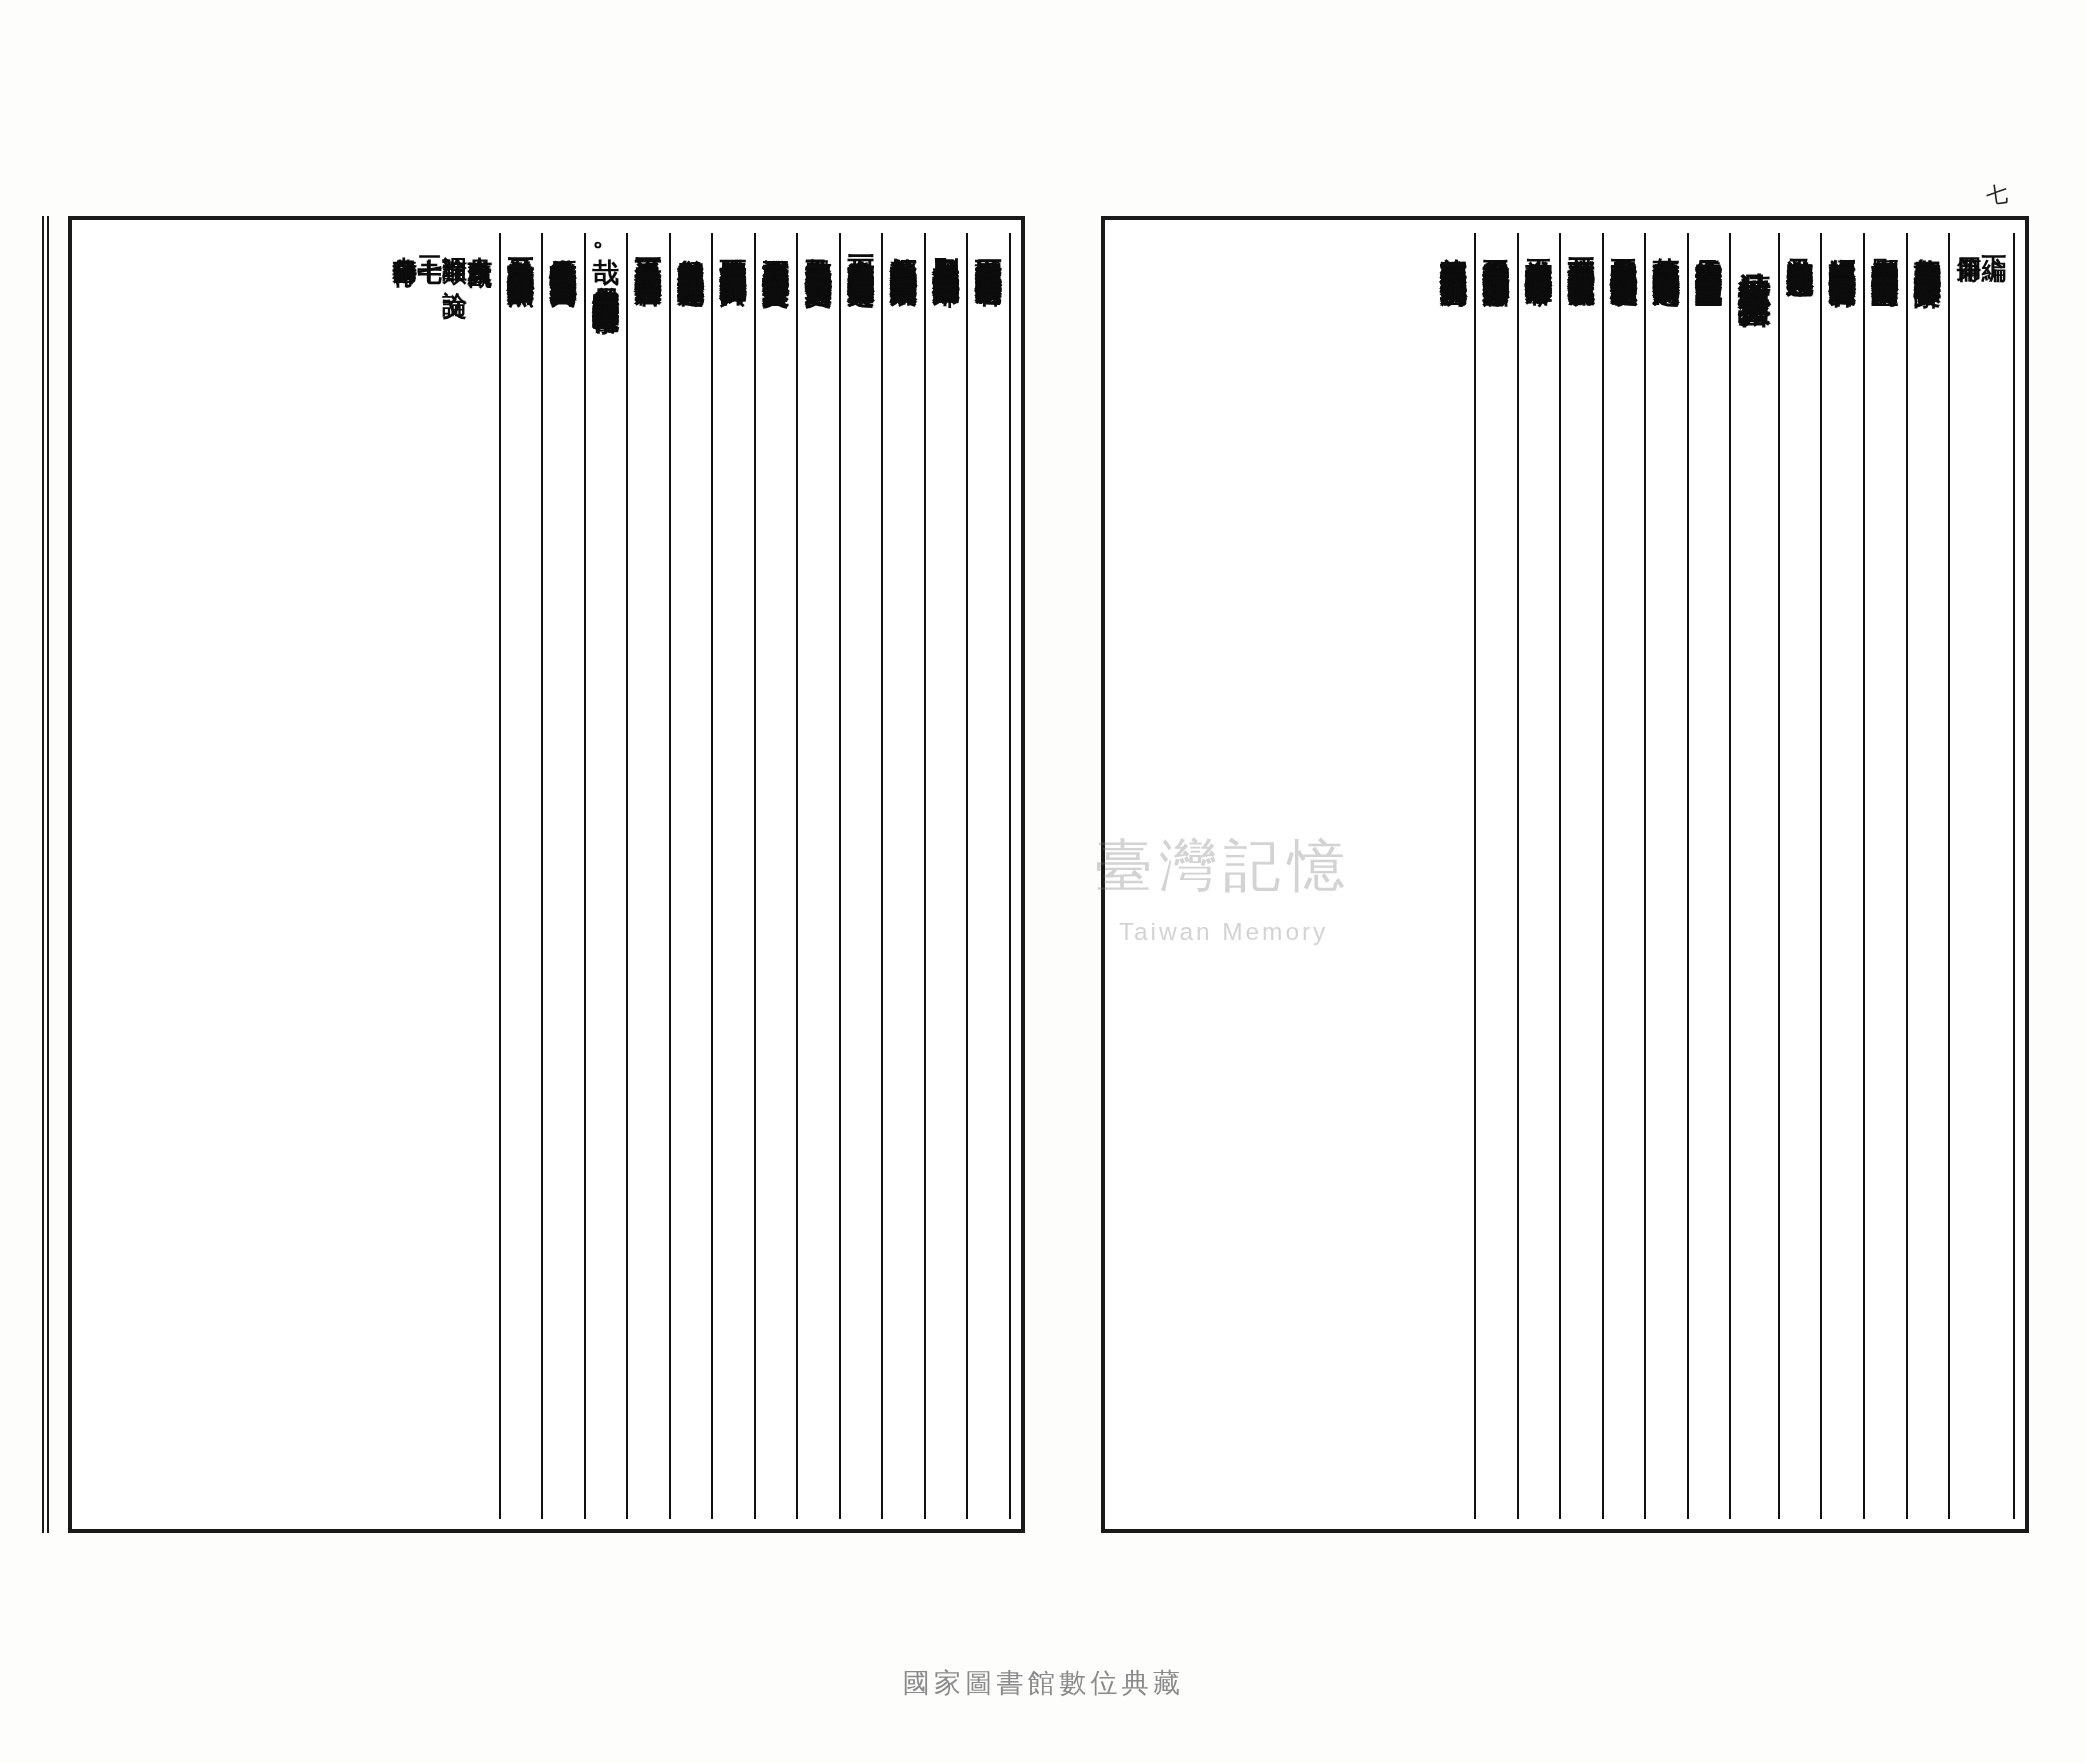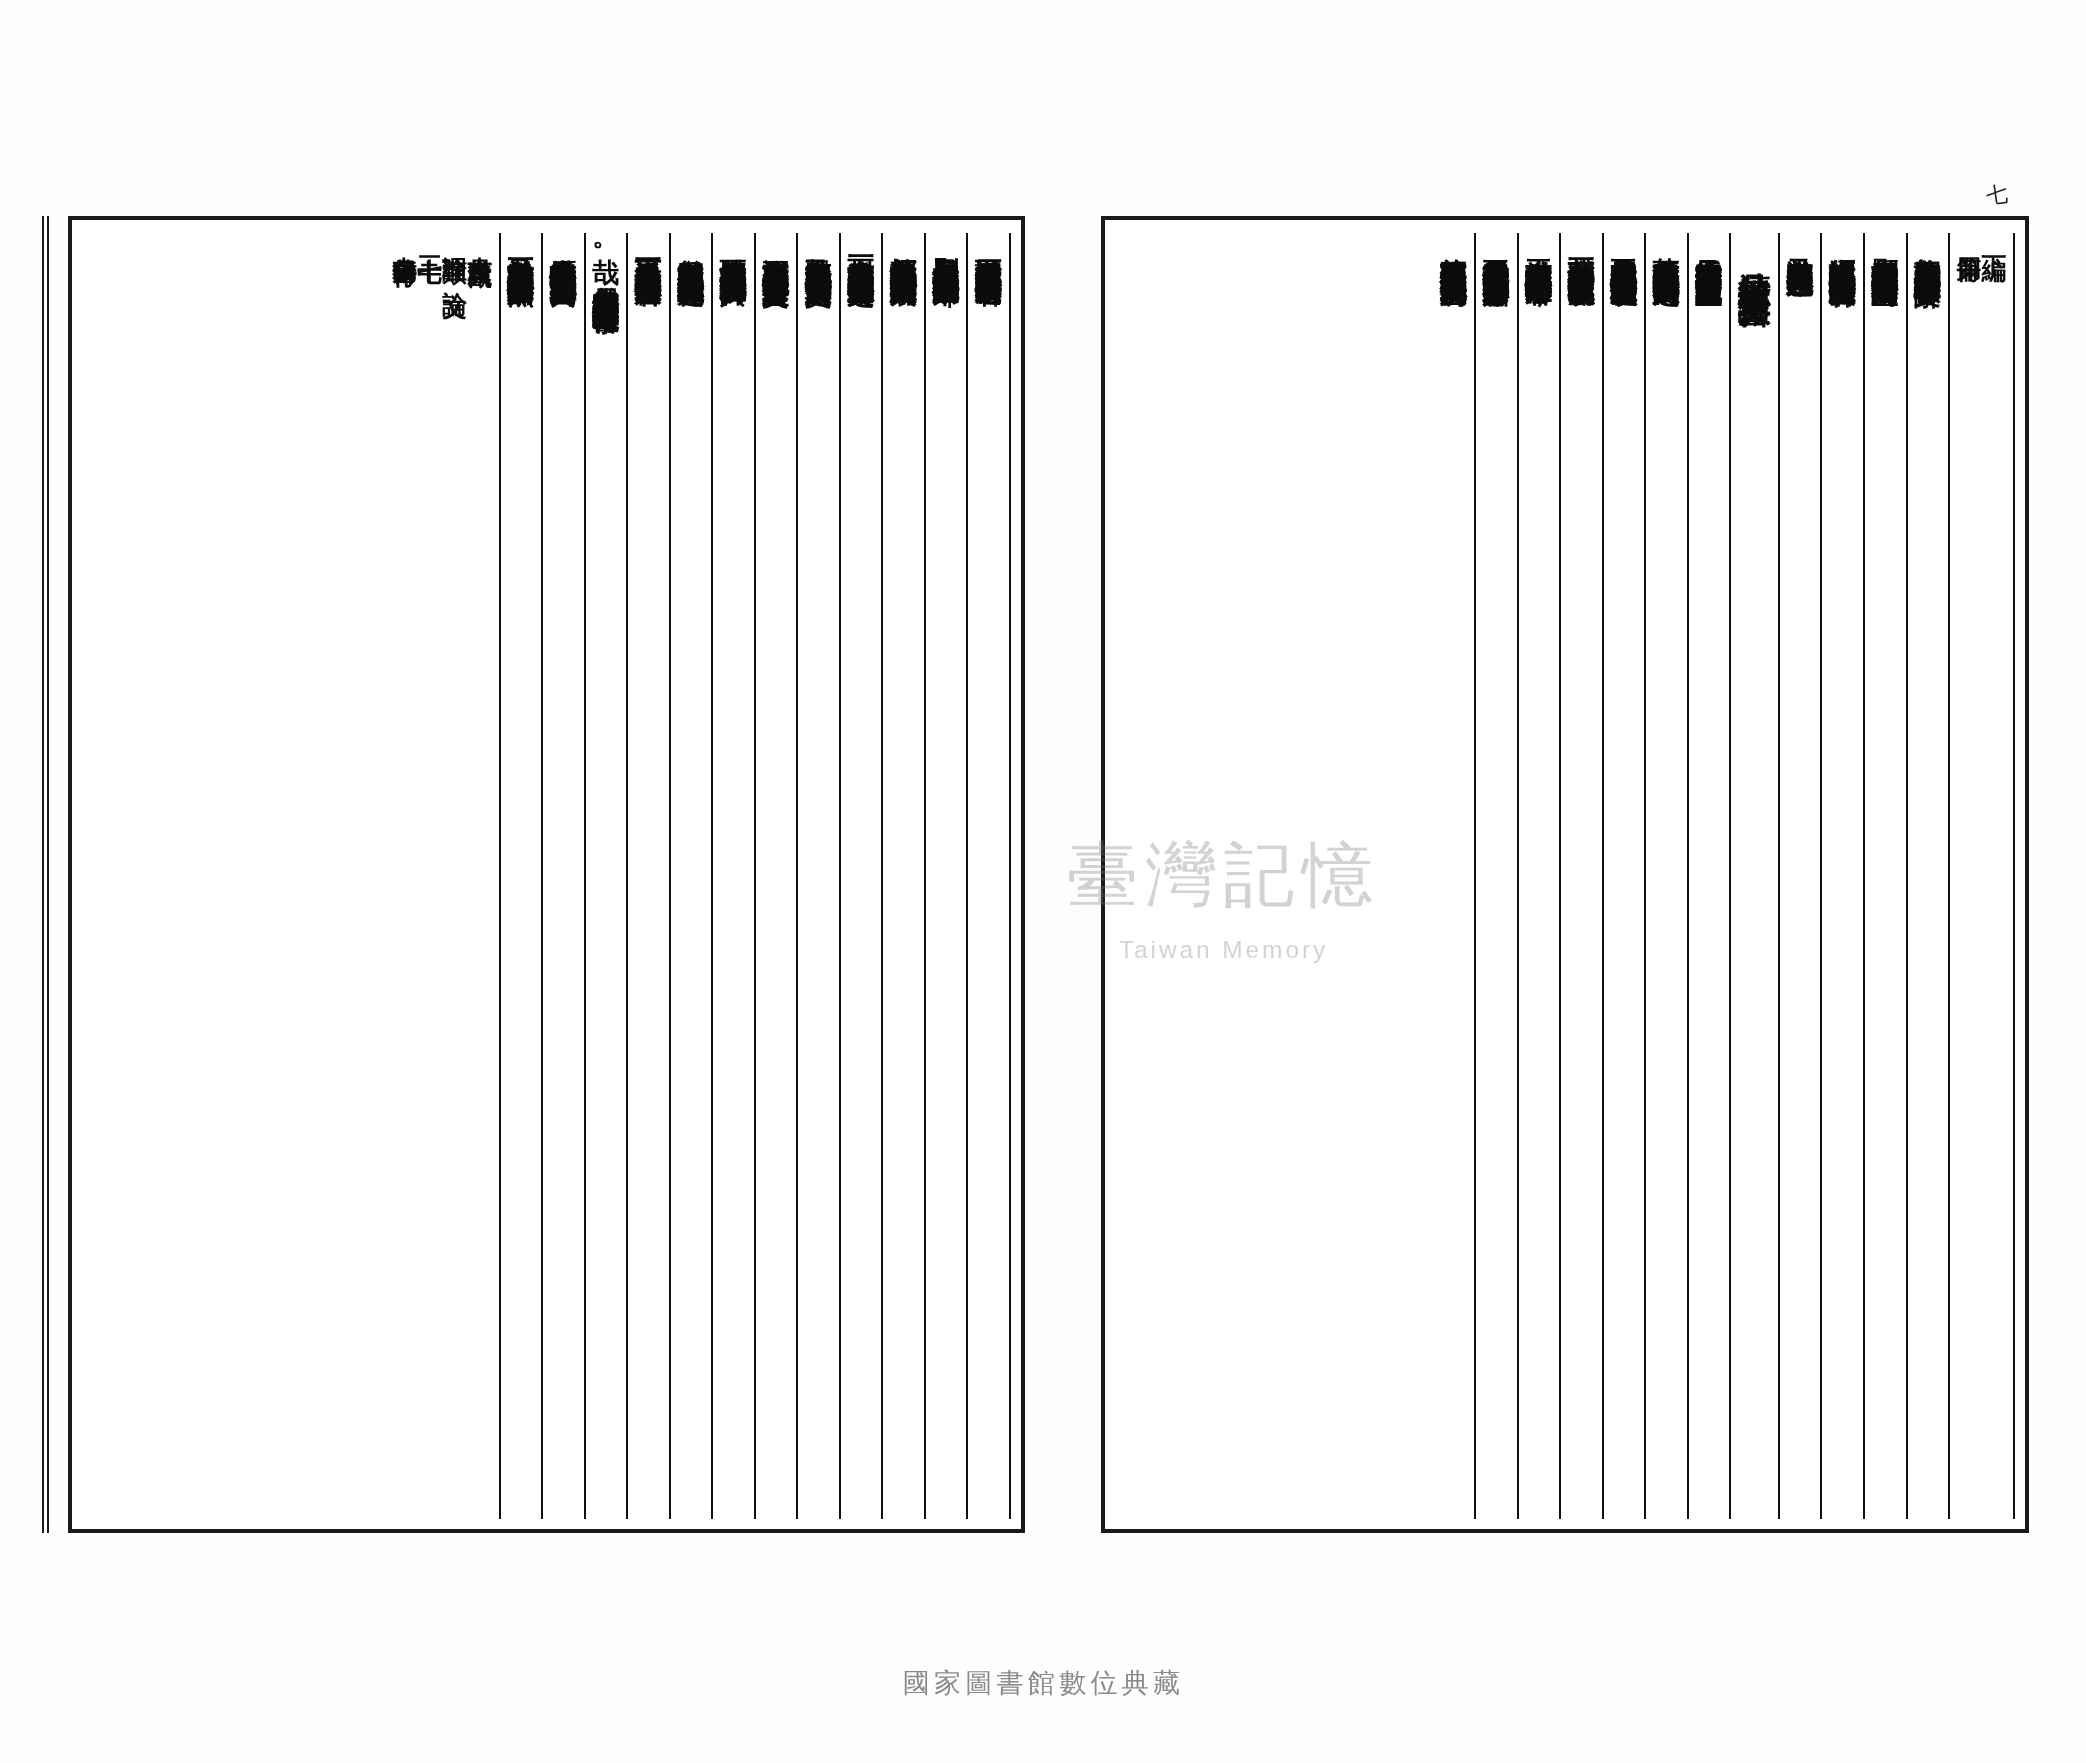--- a/index.html
+++ b/index.html
@@ -118,21 +118,21 @@
     position: absolute;
     left: 1022px;
     top: 828px;
     width: 403px;
     text-align: center;
     color: rgba(120,120,120,0.33);
     pointer-events: none;
     user-select: none;
   }
   #watermark .zh {
-    font-size: 71px;
+    font-size: 57px;
     letter-spacing: 7.2px;
     font-family: Liberation Sans, sans-serif;
     white-space: nowrap;
   }
   #watermark .en {
     font-size: 24.5px;
     letter-spacing: 2.9px;
     margin-top: 13px;
     font-family: "Liberation Sans", sans-serif;
   }

